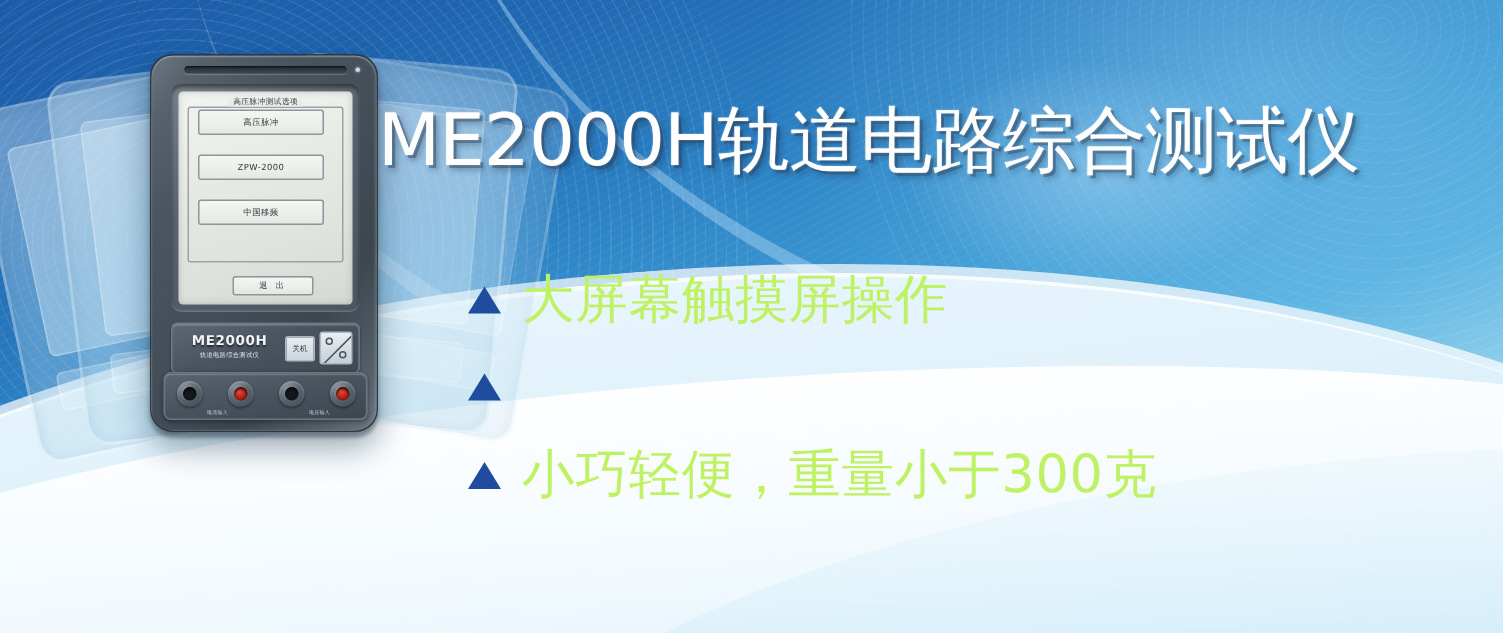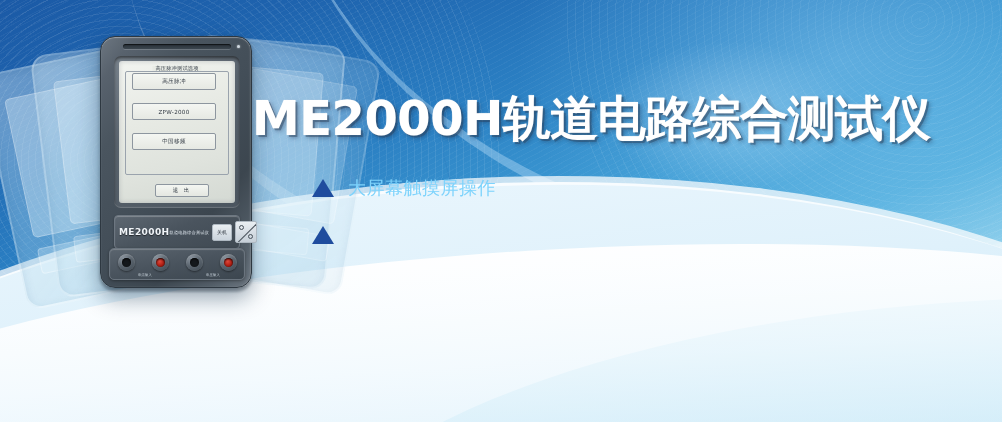--- a/index.html
+++ b/index.html
@@ -351,21 +351,21 @@
     border: 1px solid #6d7781;
     box-shadow: inset 0 1px 1px rgba(255,255,255,0.26), 0 1px 2px rgba(0,0,0,0.35);
     display: flex;
     align-items: center;
     padding: 0 4px;
     gap: 3px;
   }
   #brand-block {
     flex: 1 1 auto;
     display: flex;
-    flex-direction: row;
+    flex-direction: column;
     align-items: center;
     justify-content: center;
     line-height: 1;
   }
   #brand-model {
     font-size: 9px;
     font-weight: bold;
     color: #f0f4f8;
     letter-spacing: 0.4px;
     text-shadow: 0 1px 1px rgba(0,0,0,0.55);
@@ -488,23 +488,23 @@
   }
   #device-reflection .rj.a { left: 9px; }
   #device-reflection .rj.b { left: 43px; background: radial-gradient(circle at 40% 35%, rgba(225,120,110,0.48), rgba(120,40,34,0.45)); }
   #device-reflection .rj.c { left: 77px; }
   #device-reflection .rj.d { left: 111px; background: radial-gradient(circle at 40% 35%, rgba(225,120,110,0.48), rgba(120,40,34,0.45)); }
 
   
   #headline {
     position: absolute;
     left: 252px;
-    top: 94px;
+    top: 70px;
     font-size: 48px;
-    font-weight: bold;
+    font-weight: normal;
     color: #ffffff;
     letter-spacing: -0.5px;
     line-height: 1;
     white-space: nowrap;
     text-shadow:
       2px 2px 0 rgba(40,60,85,0.40),
       3px 3px 4px rgba(25,45,75,0.38),
       0 0 1px rgba(255,255,255,0.9);
   }
 
@@ -522,22 +522,22 @@
     gap: 14px;
   }
   .tri {
     width: 0; height: 0;
     border-left: 11px solid transparent;
     border-right: 11px solid transparent;
     border-bottom: 18px solid #1f4c9e;
     flex: 0 0 auto;
   }
   .feature-text {
-    font-size: 18px;
-    color: #7dd3fc;
+    font-size: 35px;
+    color: #bef264;
     font-weight: 500;
     letter-spacing: 0.5px;
     white-space: nowrap;
   }
 </style>
 </head>
 <body>
 
 <div id="banner">
 
@@ -640,15 +640,19 @@
   <div id="headline">ME2000H轨道电路综合测试仪</div>
 
   <div id="features">
     <div class="feature">
       <div class="tri"></div>
       <div class="feature-text">大屏幕触摸屏操作</div>
     </div>
     <div class="feature">
       <div class="tri"></div>
     </div>
+    <div class="feature">
+      <div class="tri"></div>
+      <div class="feature-text">小巧轻便，重量小于300克</div>
+    </div>
   </div>
 
 </div>
 
 </body></html>

